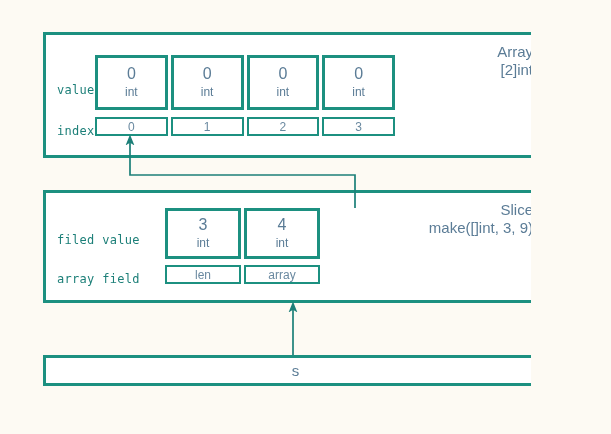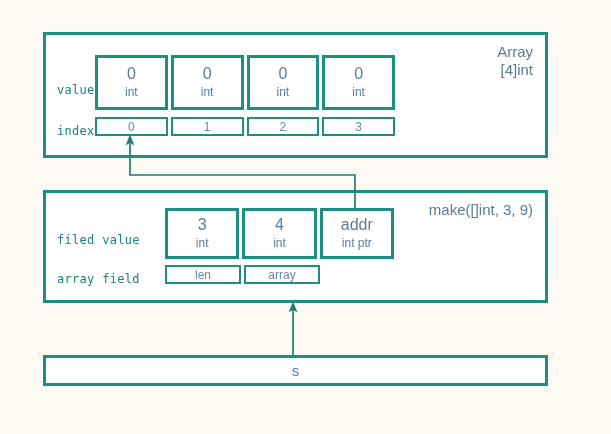--- a/index.html
+++ b/index.html
@@ -7,21 +7,20 @@
     padding: 0;
     background: #fdfaf3;
   }
   #stage {
     position: relative;
     width: 531px;
     height: 434px;
     background: #fdfaf3;
     overflow: hidden;
     font-family: "Liberation Sans", sans-serif;
-    padding-left: 24px;
   }
 
   
   .outer-box {
     position: absolute;
     border: 3px solid #1c9080;
     background: #ffffff;
     box-sizing: border-box;
   }
   #array-box  { left: 43px;  top: 32px;  width: 505px; height: 126px; }
@@ -118,21 +117,21 @@
   }
 </style>
 </head>
 <body>
 
 <div id="stage">
 
   <div class="outer-box" id="array-box">
     <div class="caption" id="array-caption">
       <div>Array</div>
-      <div>[4]int</div>
+      <div>[2]int</div>
     </div>
 
     <div class="row-label" style="left:11px; top:48px;">value</div>
     <div class="row-label" style="left:11px; top:89px;">index</div>
   </div>
 
   <div class="strip" id="array-values">
     <div class="cell">
       <div class="v1">0</div>
       <div class="v2">int</div>
@@ -153,39 +152,36 @@
 
   <div class="strip" id="array-index">
     <div class="cell-thin">0</div>
     <div class="cell-thin">1</div>
     <div class="cell-thin">2</div>
     <div class="cell-thin">3</div>
   </div>
 
   <div class="outer-box" id="slice-box">
     <div class="caption" id="slice-caption">
+      <div>Slice</div>
       <div>make([]int, 3, 9)</div>
     </div>
 
     <div class="row-label" style="left:11px; top:40px;">filed value</div>
     <div class="row-label" style="left:11px; top:79px;">array field</div>
   </div>
 
   <div class="strip" id="slice-values">
     <div class="cell">
       <div class="v1">3</div>
       <div class="v2">int</div>
     </div>
     <div class="cell">
       <div class="v1">4</div>
       <div class="v2">int</div>
-    </div>
-    <div class="cell">
-      <div class="v1">addr</div>
-      <div class="v2">int ptr</div>
     </div>
   </div>
 
   <div class="strip" id="slice-fields">
     <div class="cell-thin">len</div>
     <div class="cell-thin">array</div>
   </div>
 
   <div class="outer-box" id="var-box">
     <div id="var-label">s</div>

